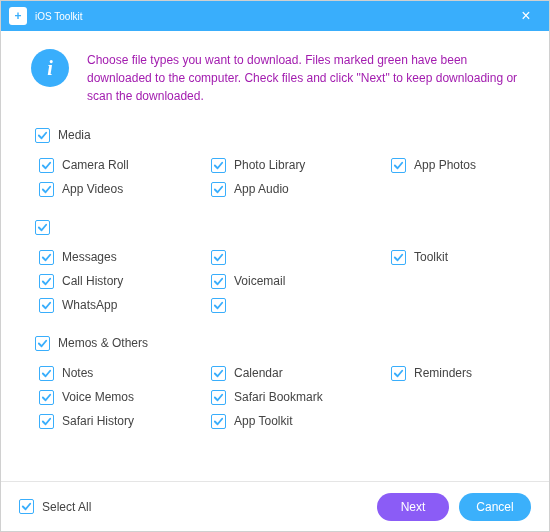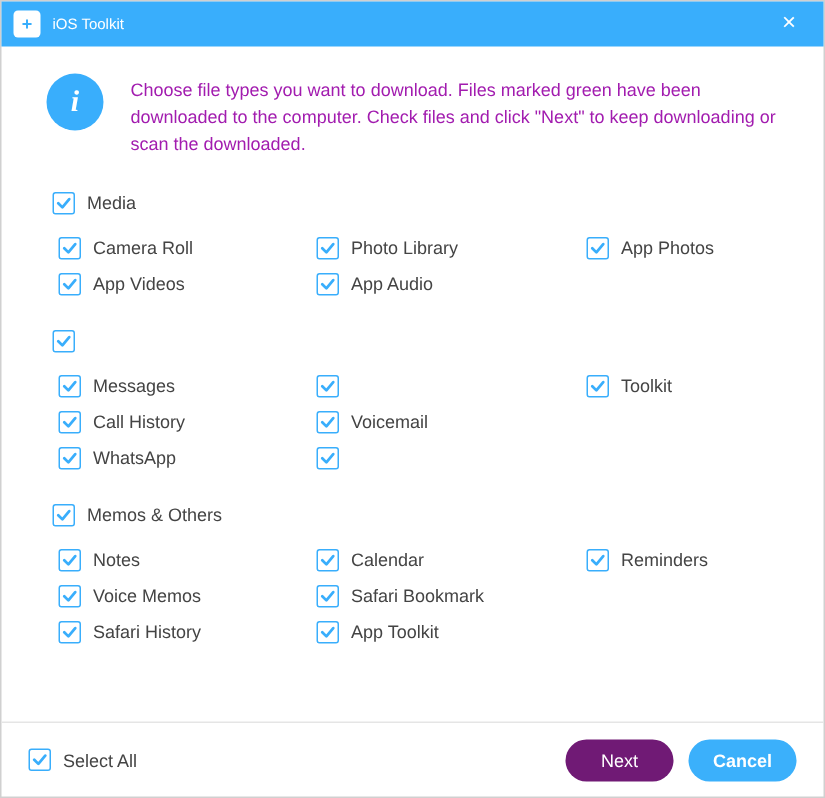--- a/index.html
+++ b/index.html
@@ -138,22 +138,22 @@
     border-radius: 14px;
     color: #fff;
     font-size: 12px;
     display: flex;
     align-items: center;
     justify-content: center;
     cursor: pointer;
     margin-left: 10px;
     padding: 0 16px;
   }
-  .btn-primary { background: #701a75; }
-  .btn-secondary { background: #3bb0fb; font-weight: bold; }
+  .btn-primary { background: #8b5cf6; }
+  .btn-secondary { background: #3bb0fb; }
 </style>
 </head>
 <body>
 
 <div class="window">
   <div class="titlebar">
     <div class="app-icon">+</div>
     <div class="title">iOS Toolkit</div>
     <div class="close">×</div>
   </div>

